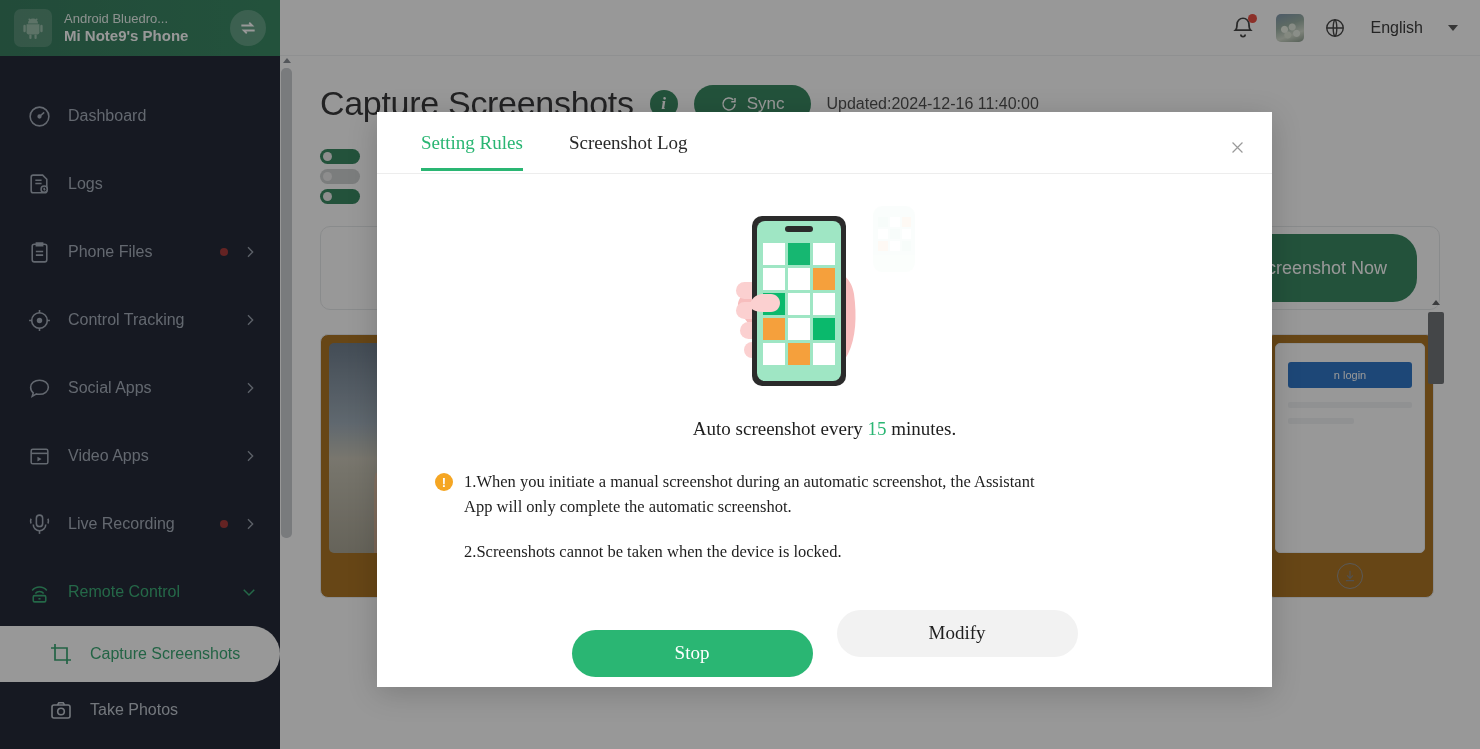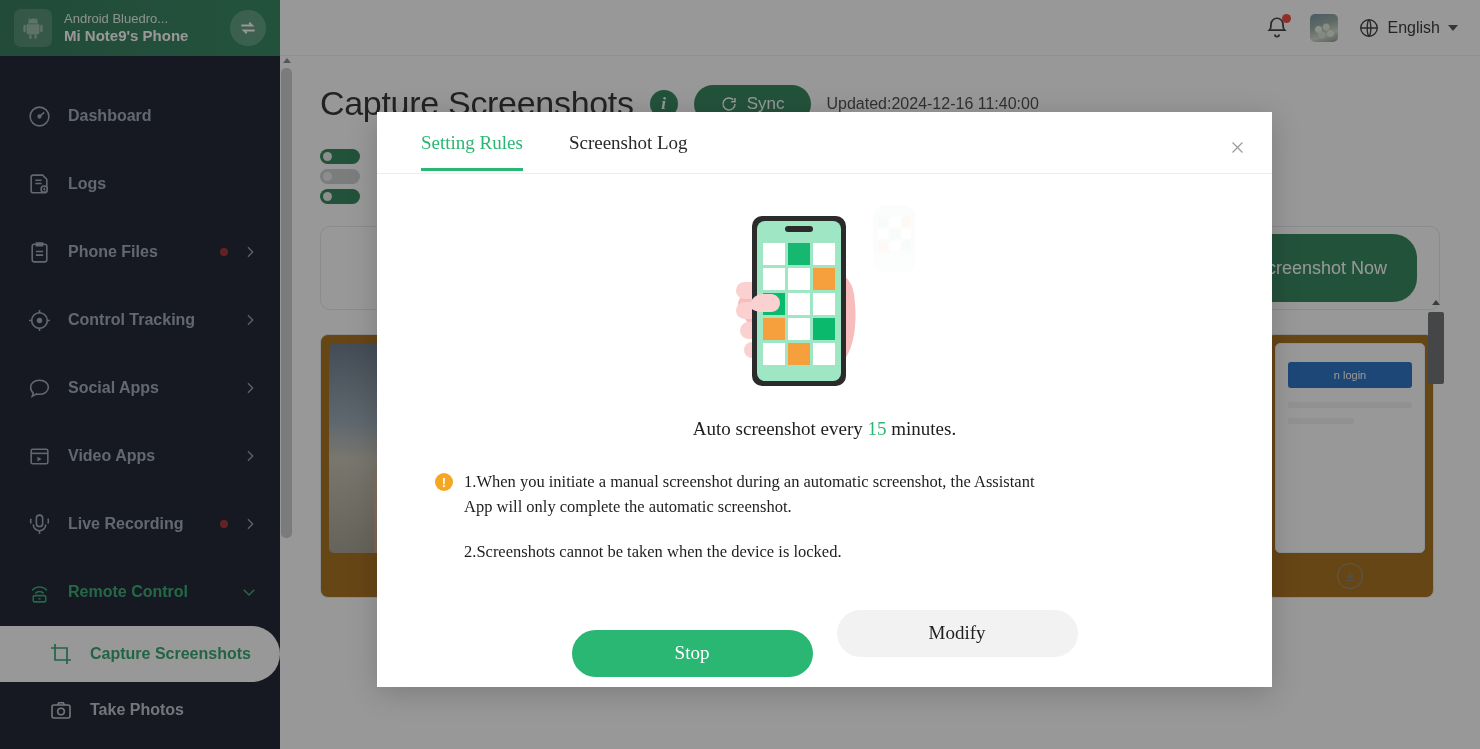--- a/index.html
+++ b/index.html
@@ -31,21 +31,21 @@
     background: linear-gradient(160deg,#6f8aa3 0%,#8fa89a 40%,#cfd8c8 70%,#7d9180 100%);
     position: relative;
   }
   .avatar::after {
     content: ""; position: absolute; left: 3px; top: 9px; width: 22px; height: 16px;
     background: radial-gradient(circle at 25% 40%, #e8efe2 0 3px, transparent 4px),
                 radial-gradient(circle at 60% 25%, #dfe8da 0 3px, transparent 4px),
                 radial-gradient(circle at 80% 65%, #e5ece0 0 3px, transparent 4px),
                 radial-gradient(circle at 40% 75%, #d8e3d2 0 3px, transparent 4px);
   }
-  .lang { display: flex; align-items: center; gap: 8px; color: #222; font-size: 16px; }
+  .lang { display: flex; align-items: center; gap: 25px; color: #222; font-size: 16px; }
   .caret-dn {
     width: 0; height: 0; border-left: 5px solid transparent;
     border-right: 5px solid transparent; border-top: 6px solid #444;
   }
 
   
   .bg-main {
     position: absolute; left: 280px; top: 56px; right: 0; bottom: 0;
     background: #ffffff; padding: 28px 40px;
   }
@@ -129,21 +129,21 @@
     width: 36px; height: 36px; border-radius: 50%; background: rgba(255,255,255,.22);
     display: flex; align-items: center; justify-content: center; flex: none;
   }
 
   .sb-list { padding-top: 26px; }
   .sb-item {
     height: 68px; display: flex; align-items: center; gap: 14px;
     padding: 0 22px 0 24px; color: #9aa3b2; font-size: 16px; position: relative;
   }
   .sb-item .ico { width: 30px; height: 30px; flex: none; display: flex; align-items: center; justify-content: center; }
-  .sb-item .lbl { flex: 1; white-space: nowrap; font-weight: bold; }
+  .sb-item .lbl { flex: 1; white-space: nowrap; }
   .sb-item .dot { width: 8px; height: 8px; border-radius: 50%; background: #9b2020; flex: none; }
   .sb-item .chev { color: #8d96a5; flex: none; display: flex; align-items: center; }
   .sb-item.green { color: #22a366; }
   .sb-item.green .chev { color: #22a366; }
   .sb-item.active {
     background: #ffffff; border-radius: 0 34px 34px 0; color: #1f9b60;
     margin-right: 0; height: 56px; width: 280px; padding-left: 46px;
   }
   .sb-item.sub { padding-left: 46px; height: 56px; }
   .sb-item.sub .lbl { font-size: 16px; }

